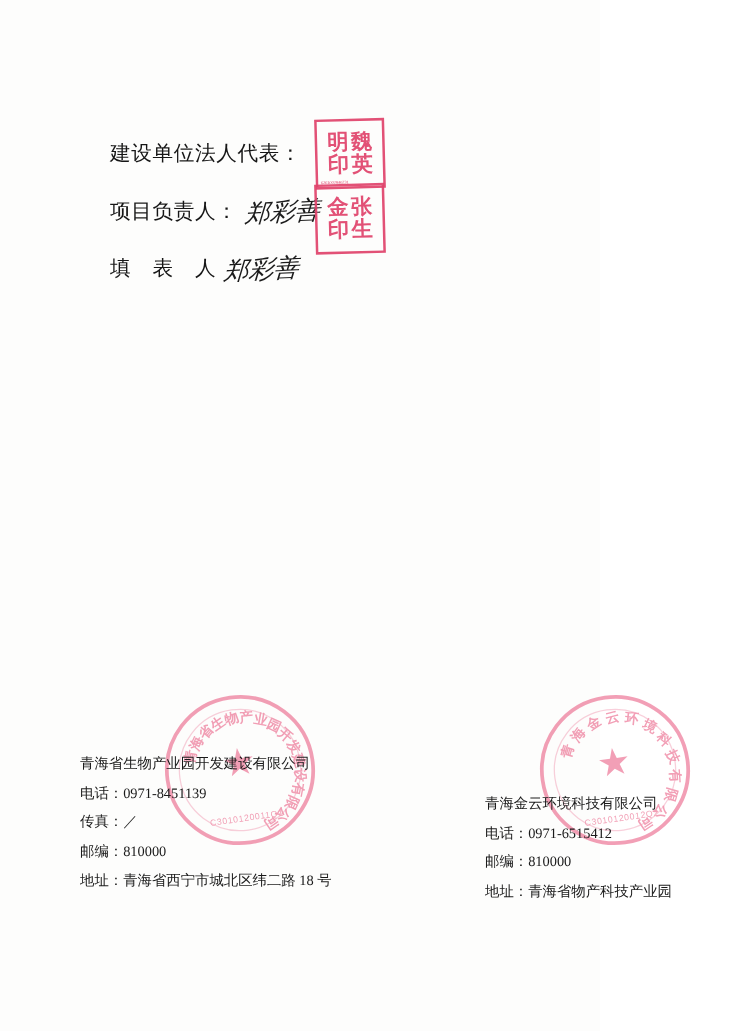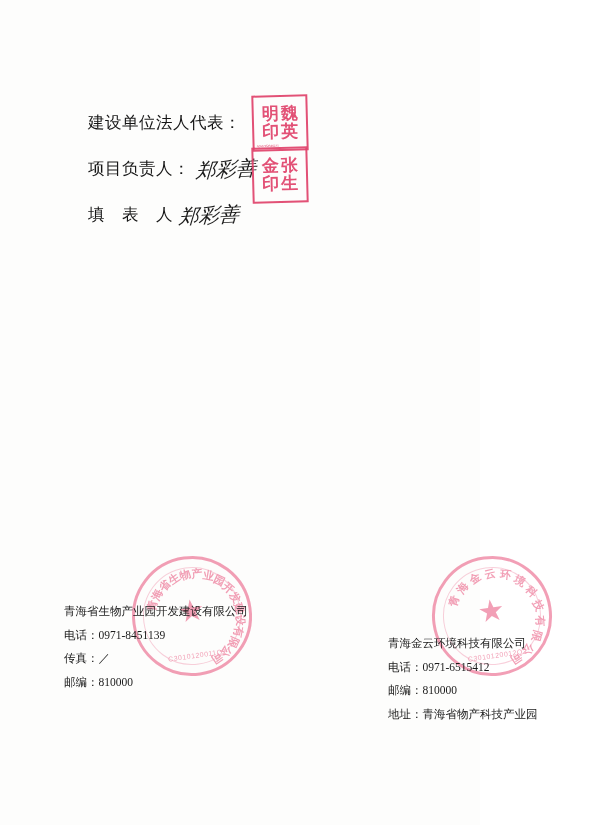--- a/index.html
+++ b/index.html
@@ -278,20 +278,23 @@
       <div class="contact-line company">青海省生物产业园开发建设有限公司</div>
       <div class="contact-line">
         <span class="lbl">电话：</span><span>0971-8451139</span>
       </div>
       <div class="contact-line">
         <span class="lbl">传真：</span><span>／</span>
       </div>
       <div class="contact-line">
         <span class="lbl">邮编：</span><span>810000</span>
       </div>
+      <div class="contact-line">
+        <span class="lbl">地址：</span><span>青海省西宁市城北区纬二路 18 号</span>
+      </div>
     </div>
 
     <div class="contact-col right">
       <div class="contact-line company">青海金云环境科技有限公司</div>
       <div class="contact-line">
         <span class="lbl">电话：</span><span>0971-6515412</span>
       </div>
       <div class="contact-line">
         <span class="lbl">邮编：</span><span>810000</span>
       </div>

